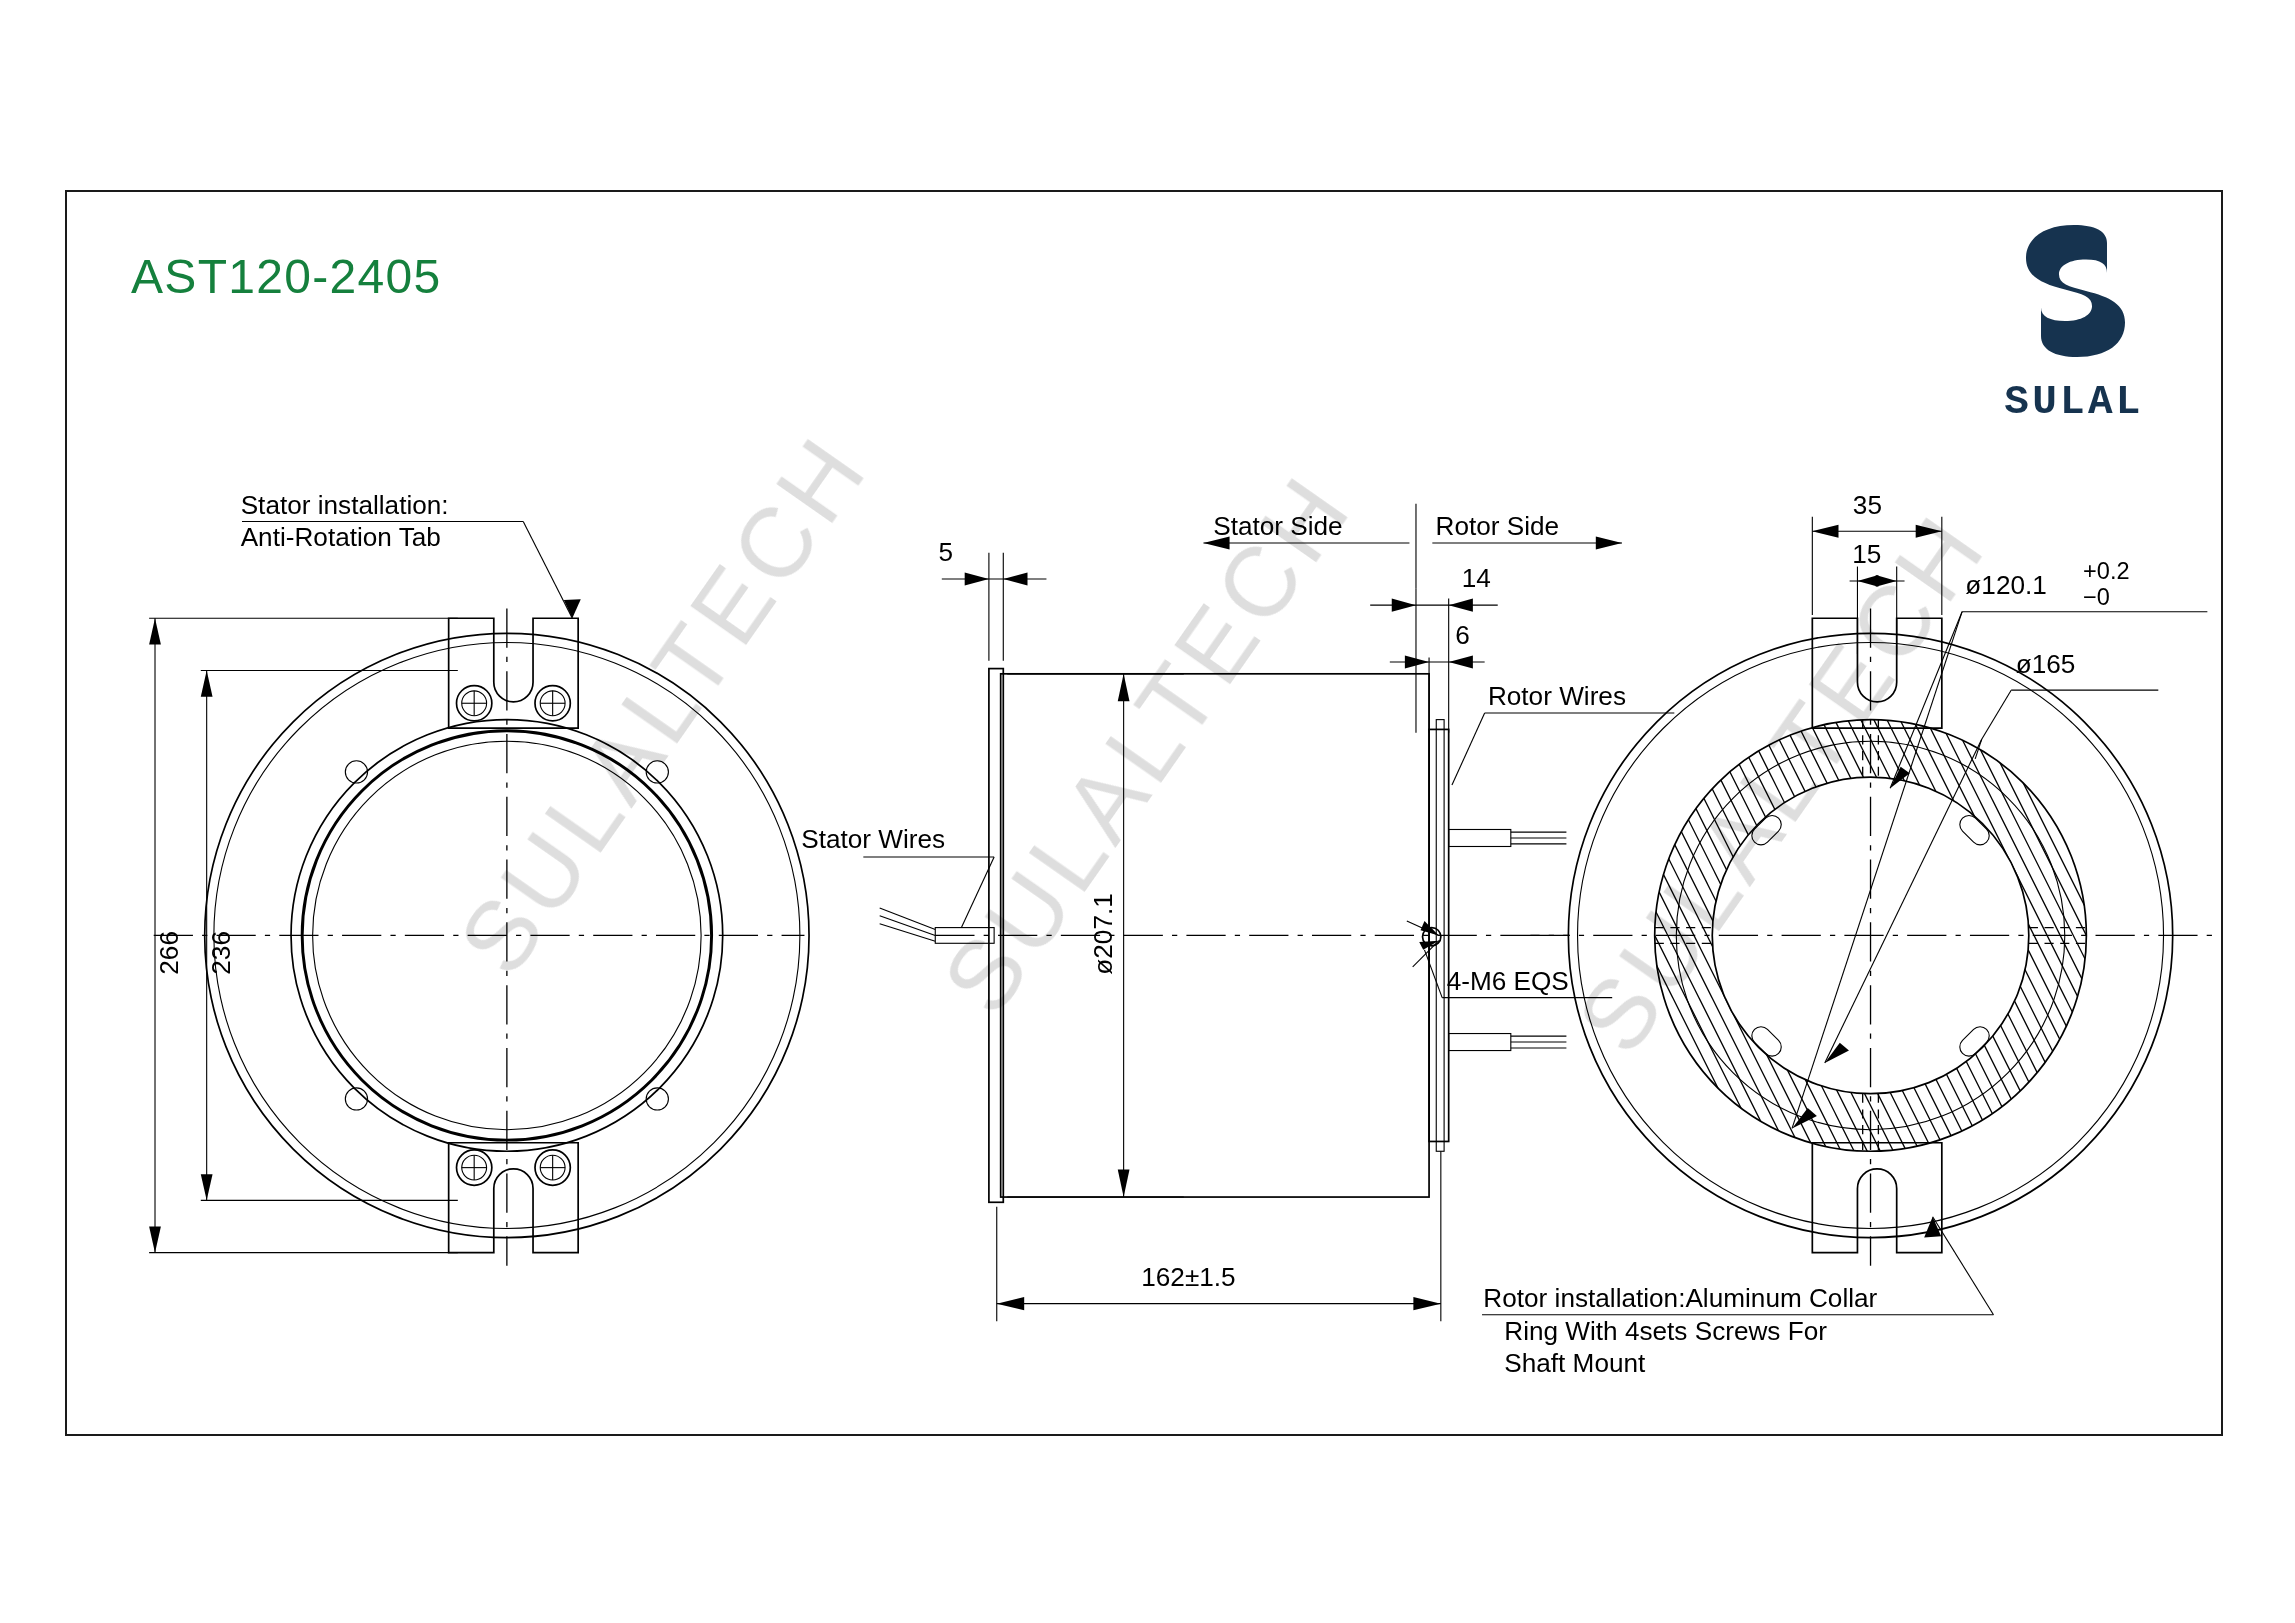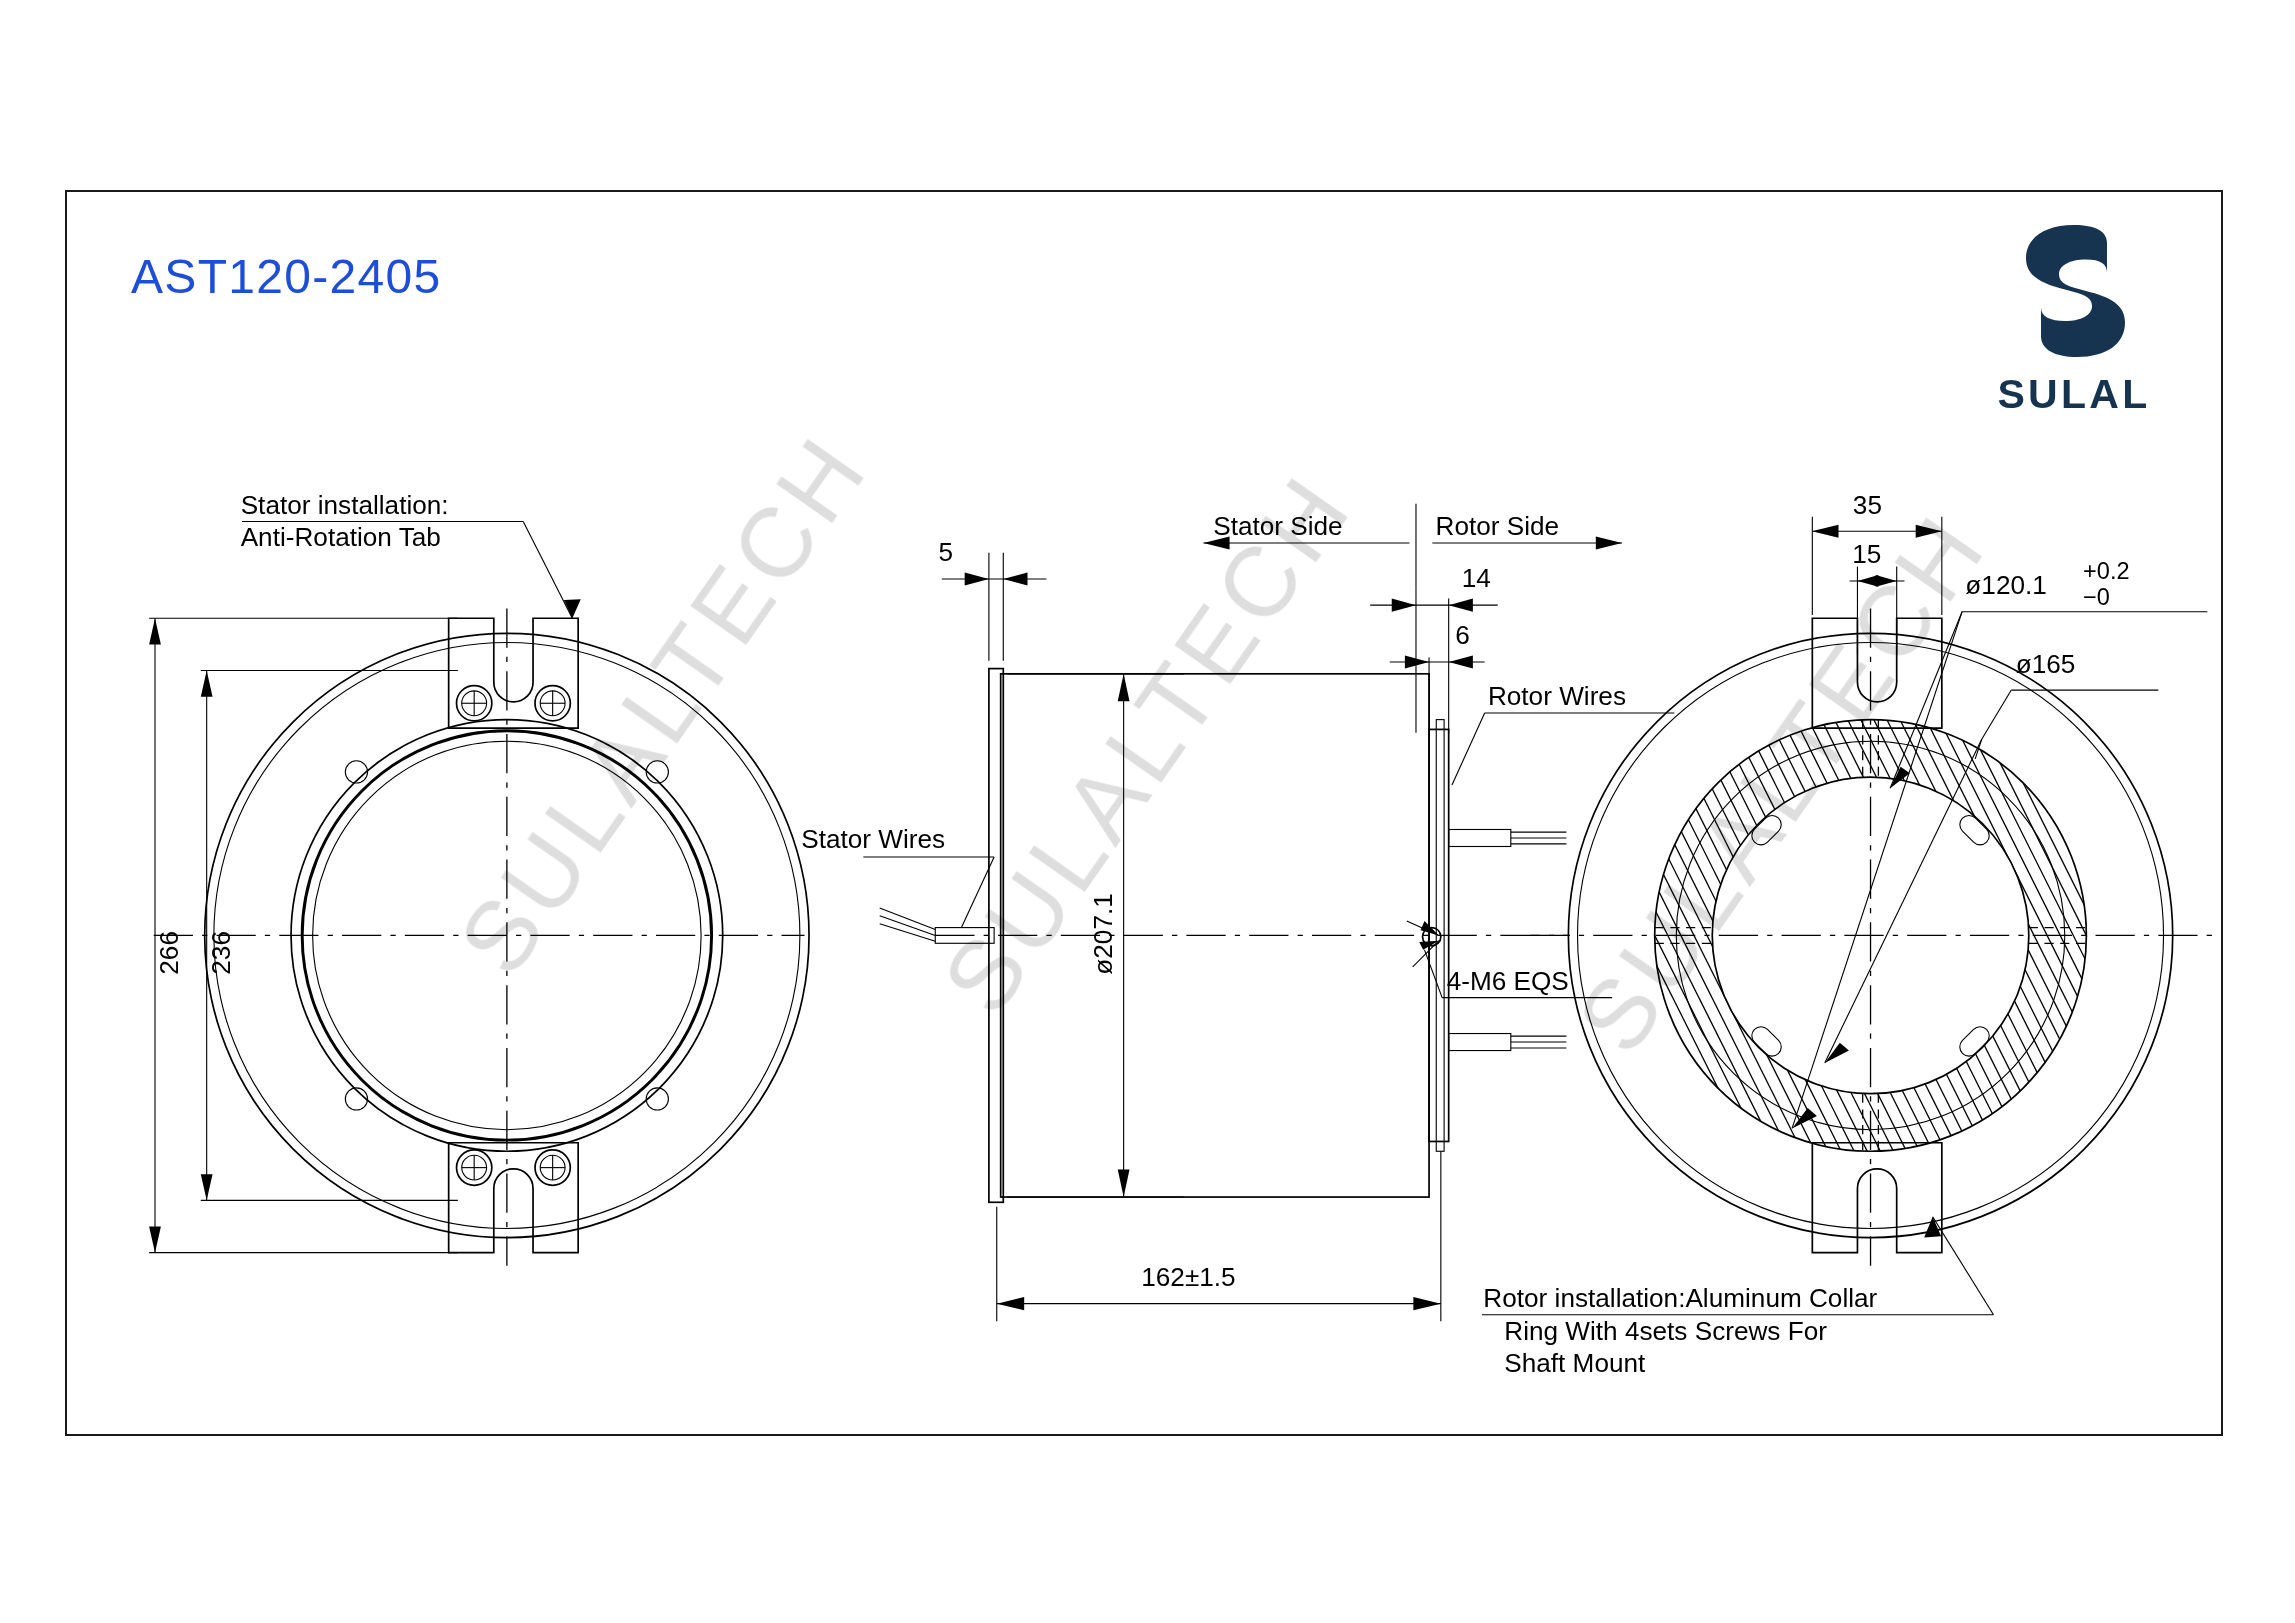--- a/index.html
+++ b/index.html
@@ -2,25 +2,25 @@
 <html style="font-size:10.5px"><head>
 <meta charset="utf-8">
 <style>
   html,body{margin:0;padding:0;background:#ffffff;}
   body{width:2295px;height:1623px;position:relative;
        font-family:"Liberation Sans",sans-serif;color:#000;}
   #sheet{position:absolute;inset:0;background:#fff;}
   #frame{position:absolute;left:65px;top:190px;width:2154px;height:1242px;
          border:2px solid #1a1a1a;background:#fff;}
   #title{position:absolute;left:131px;top:249px;font-size:48px;letter-spacing:1.3px;
-         color:#1d4ed8;font-family:"Liberation Sans",sans-serif;font-weight:300;}
+         color:#15803d;font-family:"Liberation Sans",sans-serif;font-weight:300;}
   #logo{position:absolute;left:1976px;top:216px;width:196px;text-align:center;}
   #logo .mark{display:block;margin:0 auto;}
   #logo .word{display:block;font-size:41px;font-weight:700;color:#16334f;
-              letter-spacing:3.3px;margin-top:5px;font-family:Liberation Sans, sans-serif;}
+              letter-spacing:3.3px;margin-top:13px;font-family:Liberation Mono, monospace;}
   svg{position:absolute;left:0;top:0;overflow:visible;}
   .dimtxt{font-family:"Liberation Sans",sans-serif;font-size:40px;fill:#000;}
   .dimtxt.sm{font-size:36px;}
   .note{font-family:"Liberation Sans",sans-serif;font-size:40px;fill:#000;}
   .wm{font-family:"Liberation Sans",sans-serif;fill:#d8d8d8;font-size:150px;
       font-weight:400;letter-spacing:10px;}
   .ln{stroke:#000;fill:none;stroke-width:2.6;}
   .ln-hair{stroke:#000;fill:none;stroke-width:1.7;}
   .ln-thick{stroke:#000;fill:none;stroke-width:4.5;}
   .center{stroke:#000;fill:none;stroke-width:2;stroke-dasharray:60 14 8 14;}

